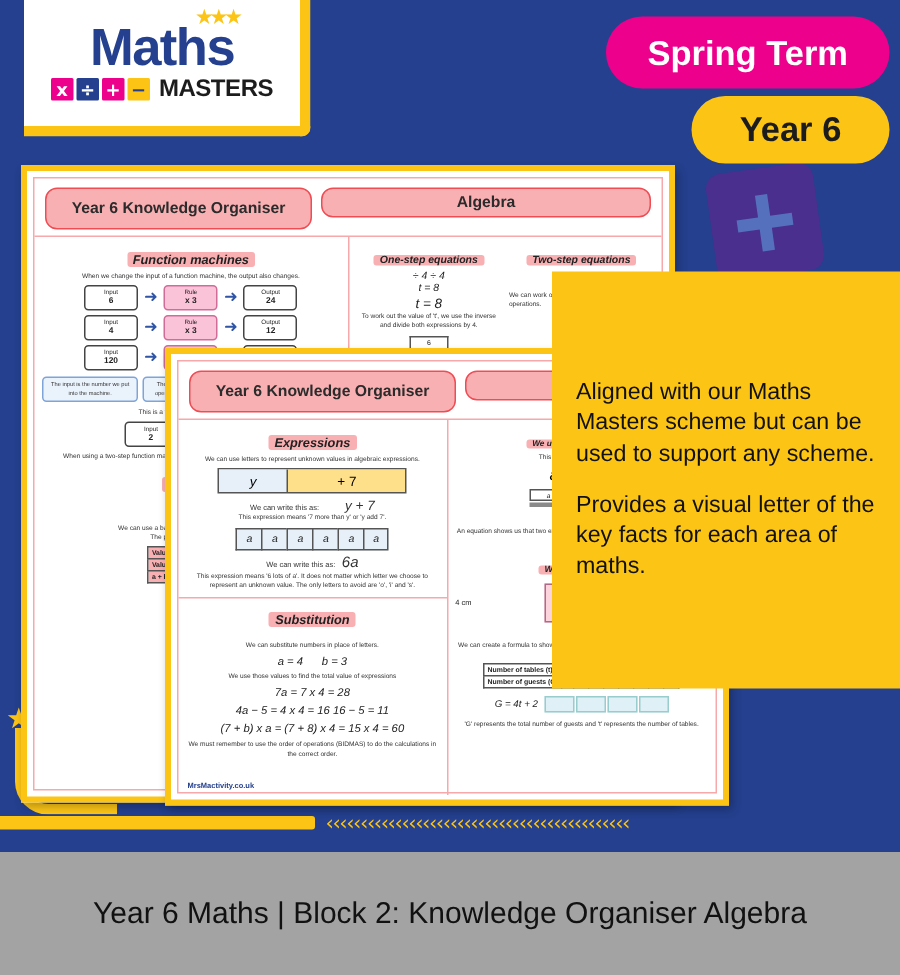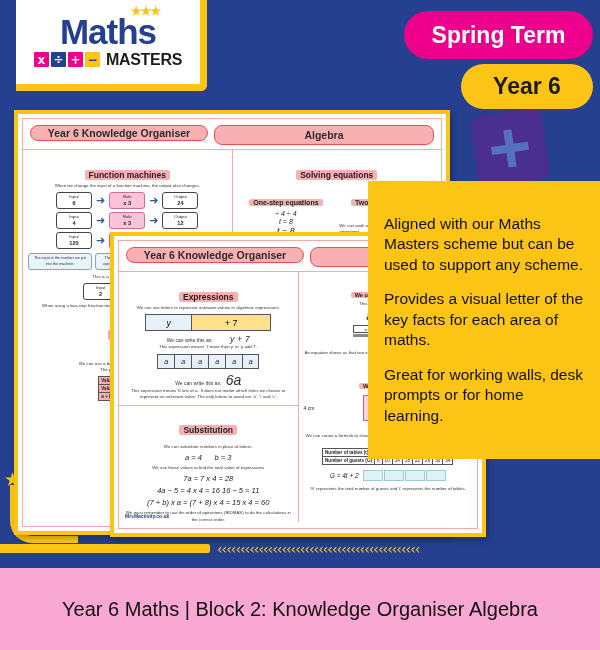--- a/index.html
+++ b/index.html
@@ -127,31 +127,31 @@
 
   .ws-inner { position: absolute; inset: 4px; border: 1.5px solid #f6a8ab; }
 
   .ws-head { display: flex; gap: 6px; padding: 6px 7px 4px; }
   .pill {
     border: 1.6px solid #ef4c54; background: #f9b0b3;
     border-radius: 8px; text-align: center;
     font-weight: 700; color: #2b2b2b;
     display: flex; align-items: center; justify-content: center;
   }
-  .pill-title { flex: 0 0 178px; height: 16px; font-size: 10.5px; }
+  .pill-title { flex: 0 0 178px; height: 28px; font-size: 10.5px; }
   .pill-topic { flex: 1; height: 20px; font-size: 10.5px; }
 
   .ws-body { display: flex; border-top: 1.5px solid #f6a8ab; height: calc(100% - 36px); }
   .ws-col { flex: 1; padding: 4px 5px; position: relative; }
   .ws-col + .ws-col { border-left: 1.5px solid #f6a8ab; }
 
   .sec-h {
     text-align: center; font-size: 8.5px; font-weight: 700;
     color: #222; background: #f9b0b3; display: inline-block;
-    padding: 0 4px; border-radius: 2px; margin: 16px auto 3px;
+    padding: 0 4px; border-radius: 2px; margin: 6px auto 3px; font-style: italic;
   }
   .center { text-align: center; }
   .micro { font-size: 4.4px; color: #333; line-height: 1.45; text-align: center; }
 
   
   .fm-row { display: flex; align-items: center; justify-content: center; gap: 4px; margin: 3px 0; }
   .fm-box {
     width: 36px; height: 17px; border: 1px solid #444; border-radius: 3px;
     display: flex; flex-direction: column; align-items: center; justify-content: center;
     font-size: 4.2px; color: #222; line-height: 1.15; background: #fff;
@@ -231,21 +231,21 @@
     width: 232px; height: 278px;
     background: #fcc515;
     padding: 18px 16px;
     display: flex; flex-direction: column; justify-content: center; gap: 14px;
   }
   .info p { font-size: 15.5px; line-height: 1.32; color: #111; font-weight: 400; }
 
   
   .caption {
     position: absolute; left: 0; top: 568px; width: 600px; height: 82px;
-    background: #f9a8d4;
+    background: #a3a3a3;
     display: flex; align-items: center; justify-content: center;
     text-align: center; padding: 0 28px;
   }
   .caption span { font-size: 20px; color: #111; line-height: 1.35; }
 </style>
 </head>
 <body>
 
 <div class="page">
 
@@ -371,21 +371,20 @@
                 <td>0</td>
                 <td>8</td>
                 <td>0</td>
                 <td>8</td>
               </tr>
             </tbody>
               </table>
           </div>
 
           <div class="ws-col">
-            <div class="center"><span class="sec-h">Solving equations</span></div>
             <div style="display:flex;gap:5px;">
               <div style="flex:1">
                 <div class="center"><span class="sec-h" style="font-size:7px">One-step equations</span></div>
                 <div class="center eq-line">÷ 4        ÷ 4</div>
                 <div class="center eq-line">t        = 8</div>
                 <div class="center eq-line eq-big">t = 8</div>
                 <div class="micro">To work out the value of 't', we use the inverse and divide both expressions by 4.</div>
                 <table class="mini" style="margin-top:3px">
                   <tbody>
                       <tr>
@@ -435,21 +434,21 @@
             <div class="arow">
               <i>a</i>
               <i>a</i>
               <i>a</i>
               <i>a</i>
               <i>a</i>
               <i>a</i>
             </div>
             <div class="center" style="font-size:5px;color:#333">
               <span>We can write this as:</span>
-              <span style="font-size:14px;font-style:italic;margin-left:3px">6a</span>
+              <span style="font-size:10px;font-style:italic;margin-left:3px">6a</span>
             </div>
             <div class="micro">This expression means '6 lots of a'. It does not matter which letter we choose to represent an unknown value. The only letters to avoid are 'o', 'i' and 's'.</div>
 
             <div style="border-top:1.5px solid #f6a8ab;margin:4px -5px 3px;"></div>
 
             <div class="center"><span class="sec-h">Substitution</span></div>
             <div class="micro" style="margin-top:6px">We can substitute numbers in place of letters.</div>
             <div class="sub-line">
               <span>a = 4</span>
               &nbsp;&nbsp;&nbsp;&nbsp;
@@ -542,21 +541,20 @@
         <span class="logo-masters">MASTERS</span>
       </div>
     </div>
 
     <div class="badge badge-term">Spring Term</div>
     <div class="badge badge-year">Year 6</div>
 
     <div class="info">
       <p>Aligned with our Maths Masters scheme but can be used to support any scheme.</p>
       <p>Provides a visual letter of the key facts for each area of maths.</p>
-      <p>Great for working walls, desk prompts or for home learning.</p>
     </div>
 
   </div>
 
   <div class="caption">
     <span><span>Year 6 Maths | Block 2: Knowledge Organiser</span> <span>Algebra</span></span>
   </div>
 
 </div>
 

